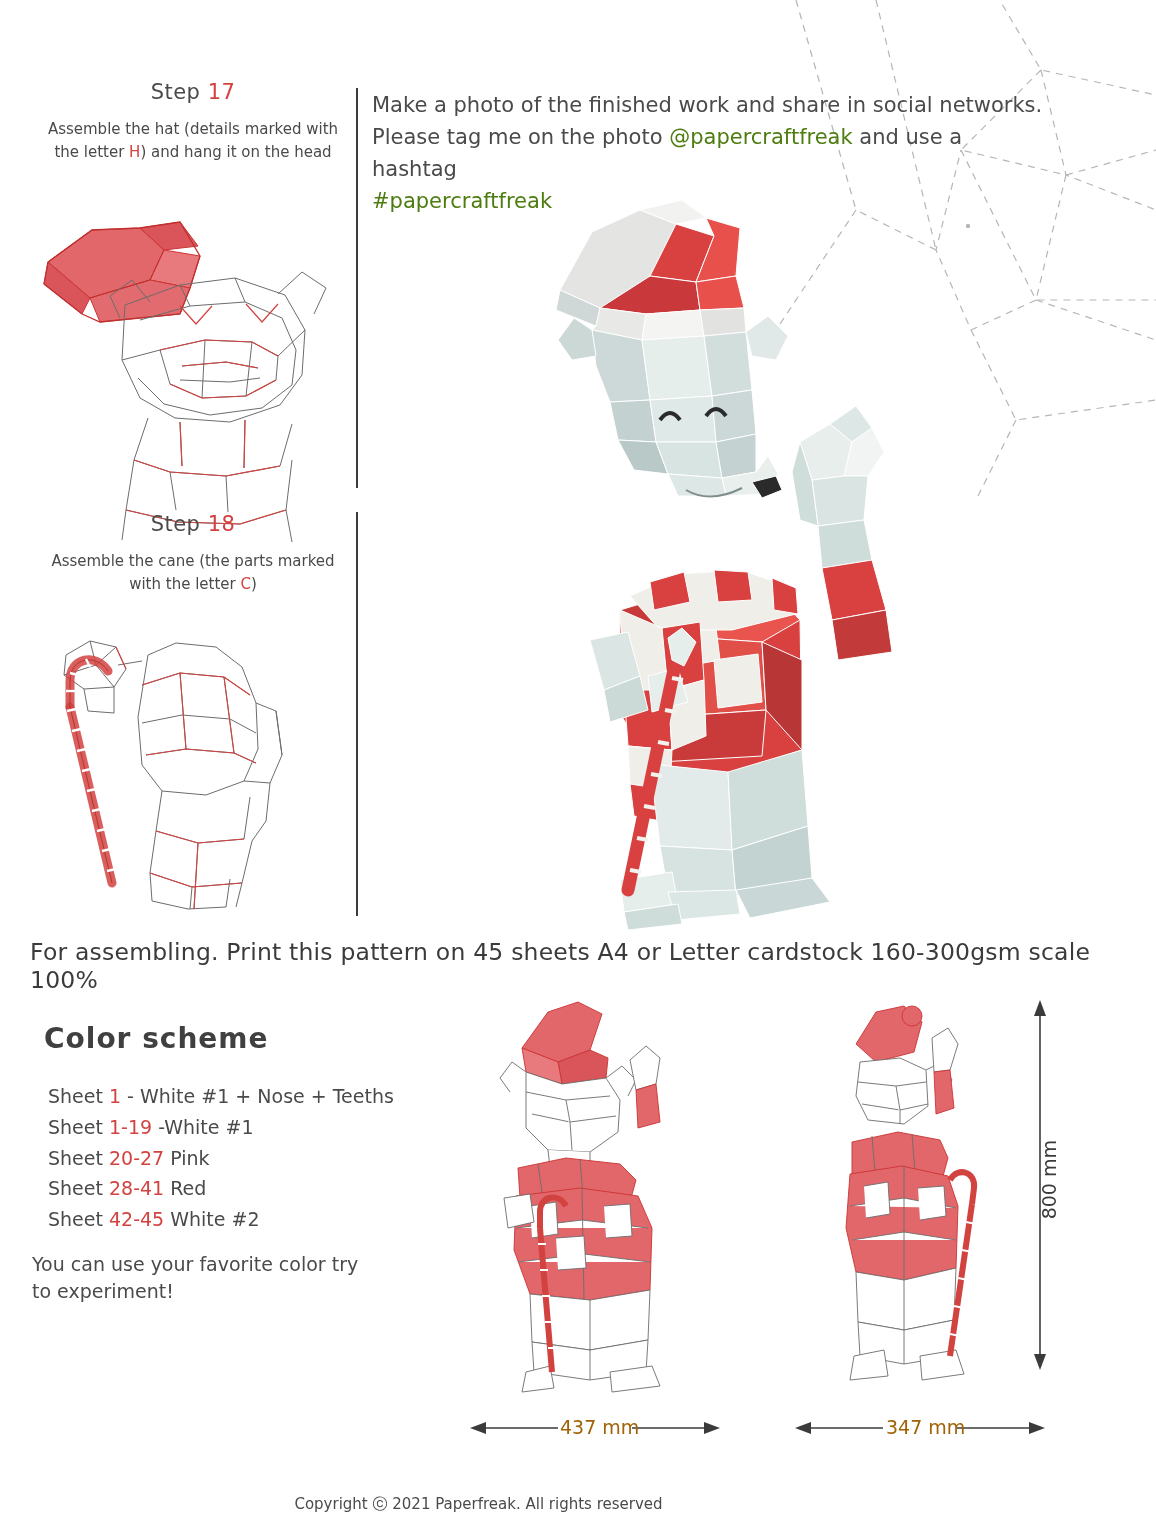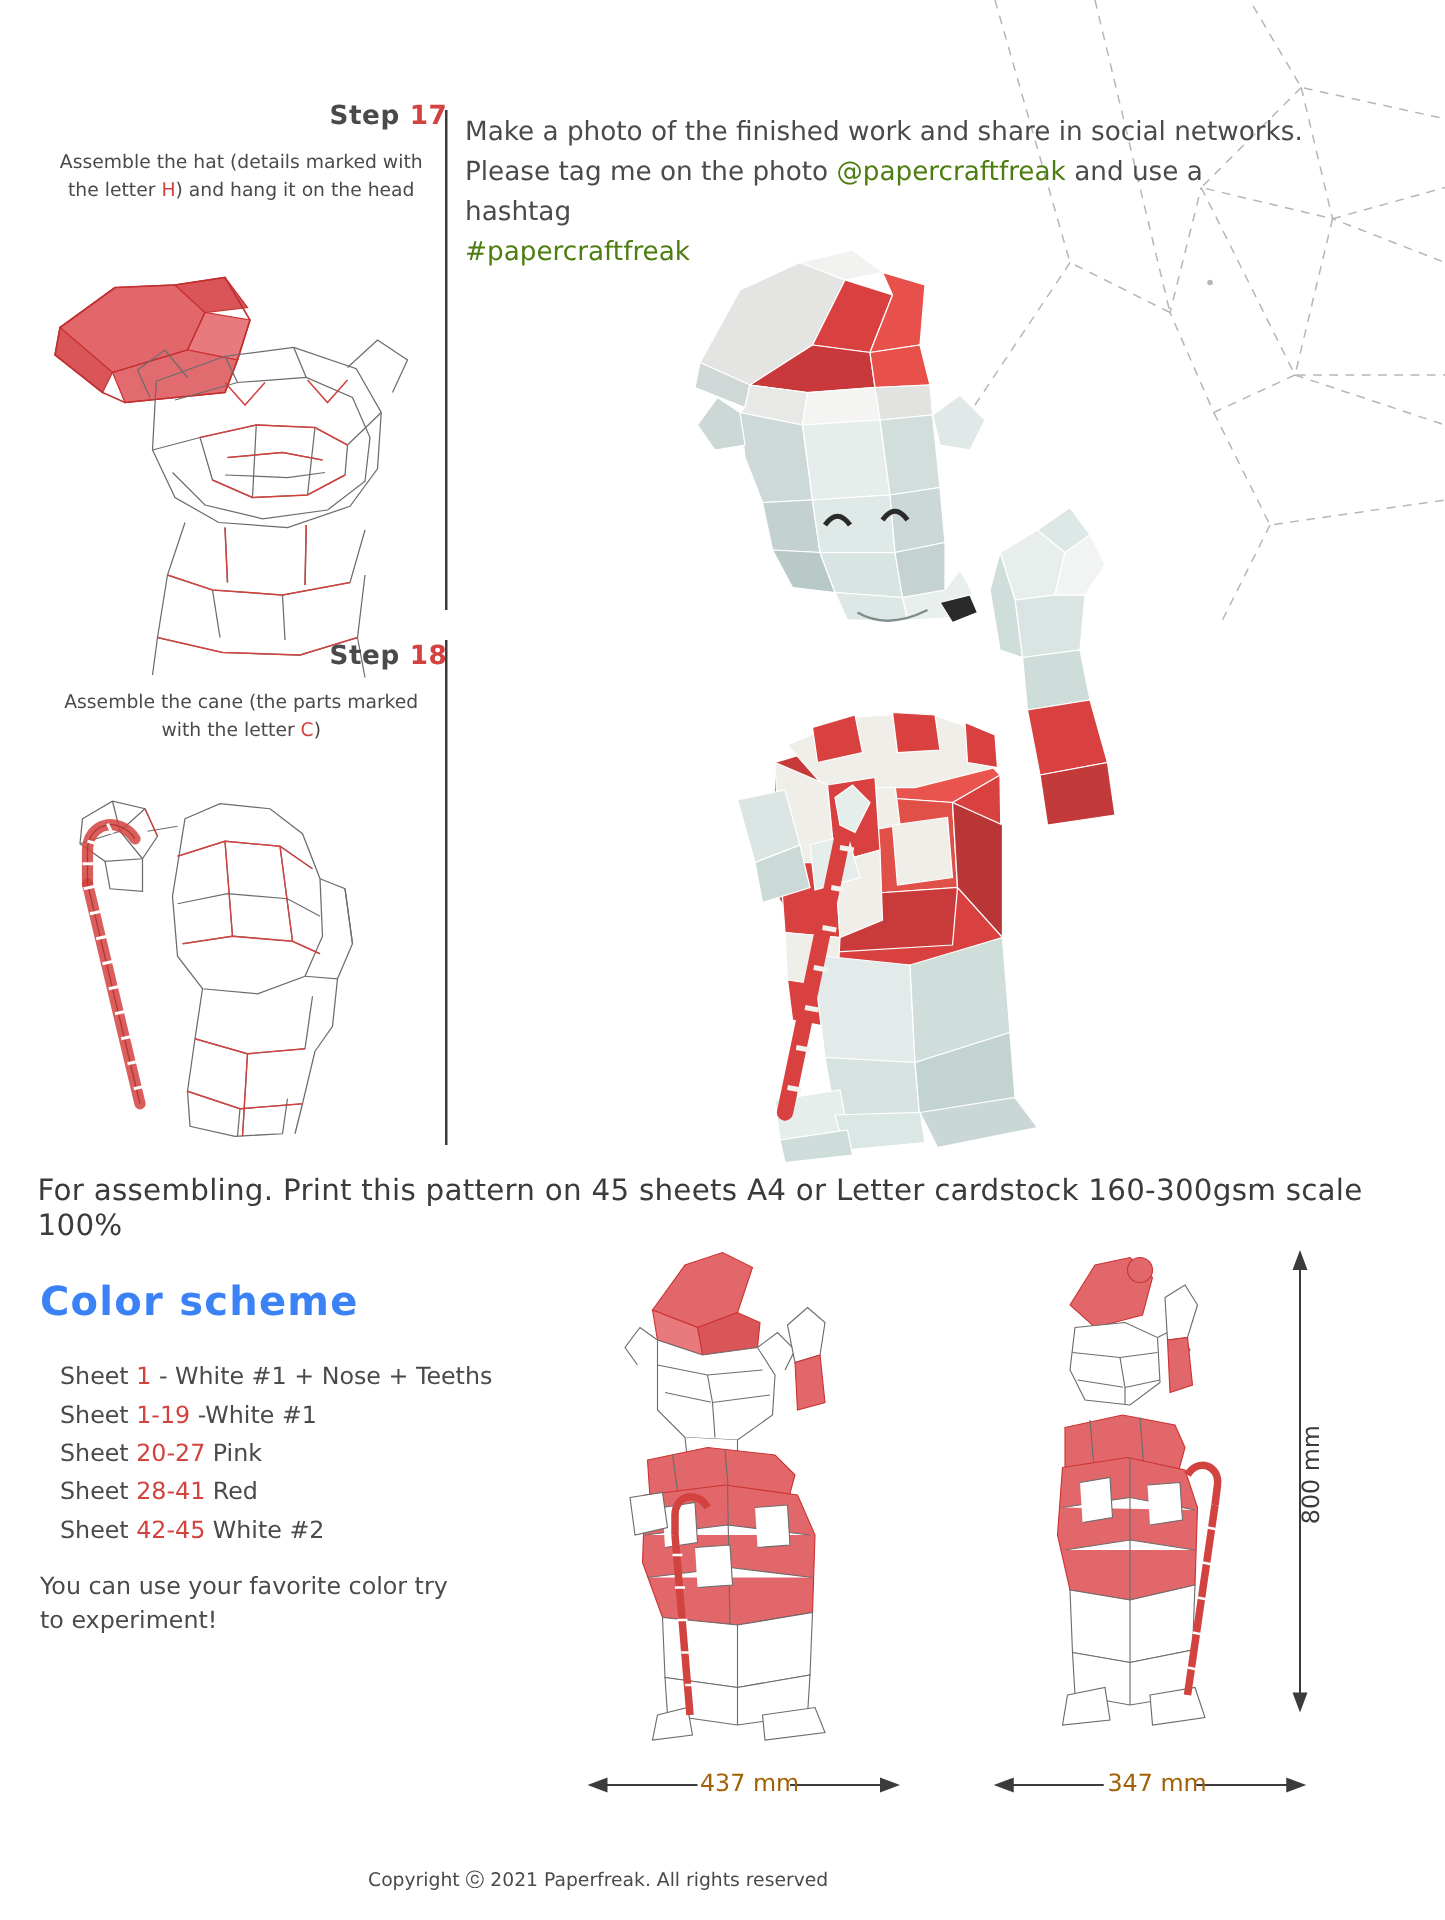--- a/index.html
+++ b/index.html
@@ -15,21 +15,21 @@
   }
   .page { position: relative; width: 1156px; height: 1536px; }
 
   
   .net { position: absolute; top: 0; right: 0; width: 420px; height: 520px; pointer-events: none; }
 
   
   .left-col { position: absolute; left: 28px; top: 80px; width: 330px; }
   .step-title {
     font-size: 21px; letter-spacing: .5px; color: #4a4a4a;
-    text-align: right; margin: 0 0 14px 0; font-weight: 700;
+    text-align: center; margin: 0 0 14px 0; font-weight: 400;
   }
   .step-title .num { color: #d2423f; }
   .step-desc { font-size: 15px; line-height: 1.55; color: #4a4a4a; margin: 0; text-align: center; }
   .step-desc .hl { color: #d2423f; }
 
   .divider-v {
     position: absolute; width: 2px; background: #3b3b3b;
   }
 
   
@@ -43,21 +43,21 @@
   .hero { position: absolute; left: 500px; top: 190px; width: 480px; height: 740px; }
 
   
   .assemble-line {
     position: absolute; left: 30px; top: 938px; width: 1100px;
     font-size: 23.5px; color: #3b3b3b; letter-spacing: .2px;
   }
 
   
   .color-scheme { position: absolute; left: 32px; top: 1022px; width: 330px; }
-  .cs-title { font-size: 32px; color: #3b82f6; margin: 0 0 26px 0; letter-spacing: 1px; }
+  .cs-title { font-size: 28px; color: #404040; margin: 0 0 26px 12px; letter-spacing: 1px; }
   .cs-list { margin: 16px; padding: 0; list-style: none; }
   .cs-list li { font-size: 19px; line-height: 1.62; color: #4a4a4a; white-space: nowrap; }
   .cs-list li .r { color: #d2423f; }
   .cs-note { font-size: 19px; line-height: 1.45; color: #4a4a4a; margin-top: 4px; }
 
   
   .pattern-front { position: absolute; left: 470px; top: 1000px; width: 250px; height: 400px; }
   .pattern-side  { position: absolute; left: 800px; top: 1000px; width: 200px; height: 400px; }
 
   .dim-h { position: absolute; font-size: 19px; color: #a16207; }

